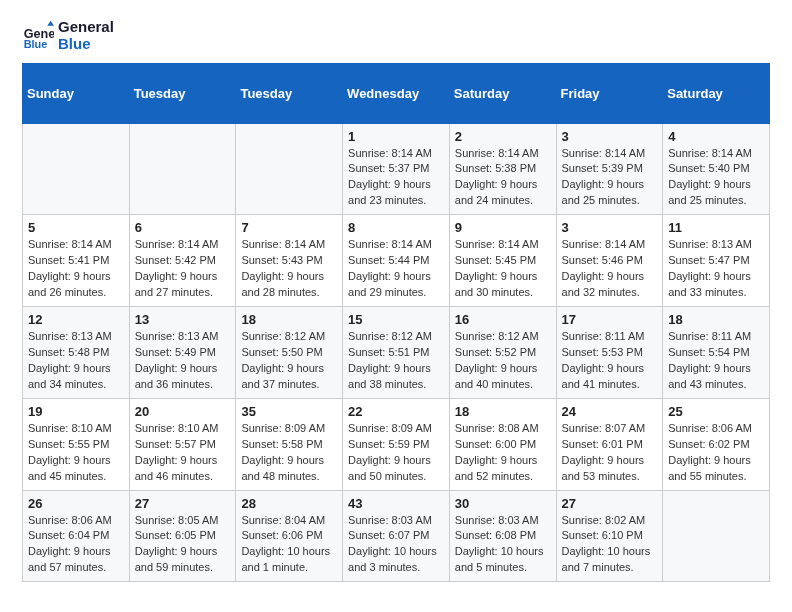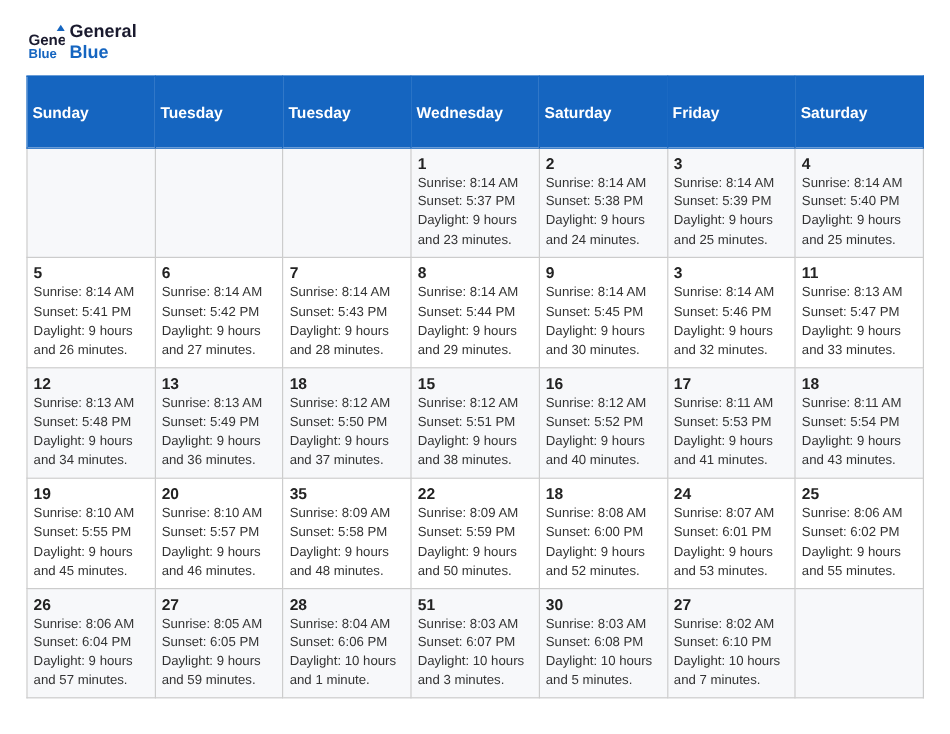--- a/index.html
+++ b/index.html
@@ -246,21 +246,21 @@
           </td>
           <td>
             <span class="day-num">27</span>
             <div class="day-info">Sunrise: 8:05 AM<br>Sunset: 6:05 PM<br>Daylight: 9 hours<br>and 59 minutes.</div>
           </td>
           <td>
             <span class="day-num">28</span>
             <div class="day-info">Sunrise: 8:04 AM<br>Sunset: 6:06 PM<br>Daylight: 10 hours<br>and 1 minute.</div>
           </td>
           <td>
-            <span class="day-num">51</span>
+            <span class="day-num">43</span>
             <div class="day-info">Sunrise: 8:03 AM<br>Sunset: 6:07 PM<br>Daylight: 10 hours<br>and 3 minutes.</div>
           </td>
           <td>
             <span class="day-num">30</span>
             <div class="day-info">Sunrise: 8:03 AM<br>Sunset: 6:08 PM<br>Daylight: 10 hours<br>and 5 minutes.</div>
           </td>
           <td>
             <span class="day-num">27</span>
             <div class="day-info">Sunrise: 8:02 AM<br>Sunset: 6:10 PM<br>Daylight: 10 hours<br>and 7 minutes.</div>
           </td>

